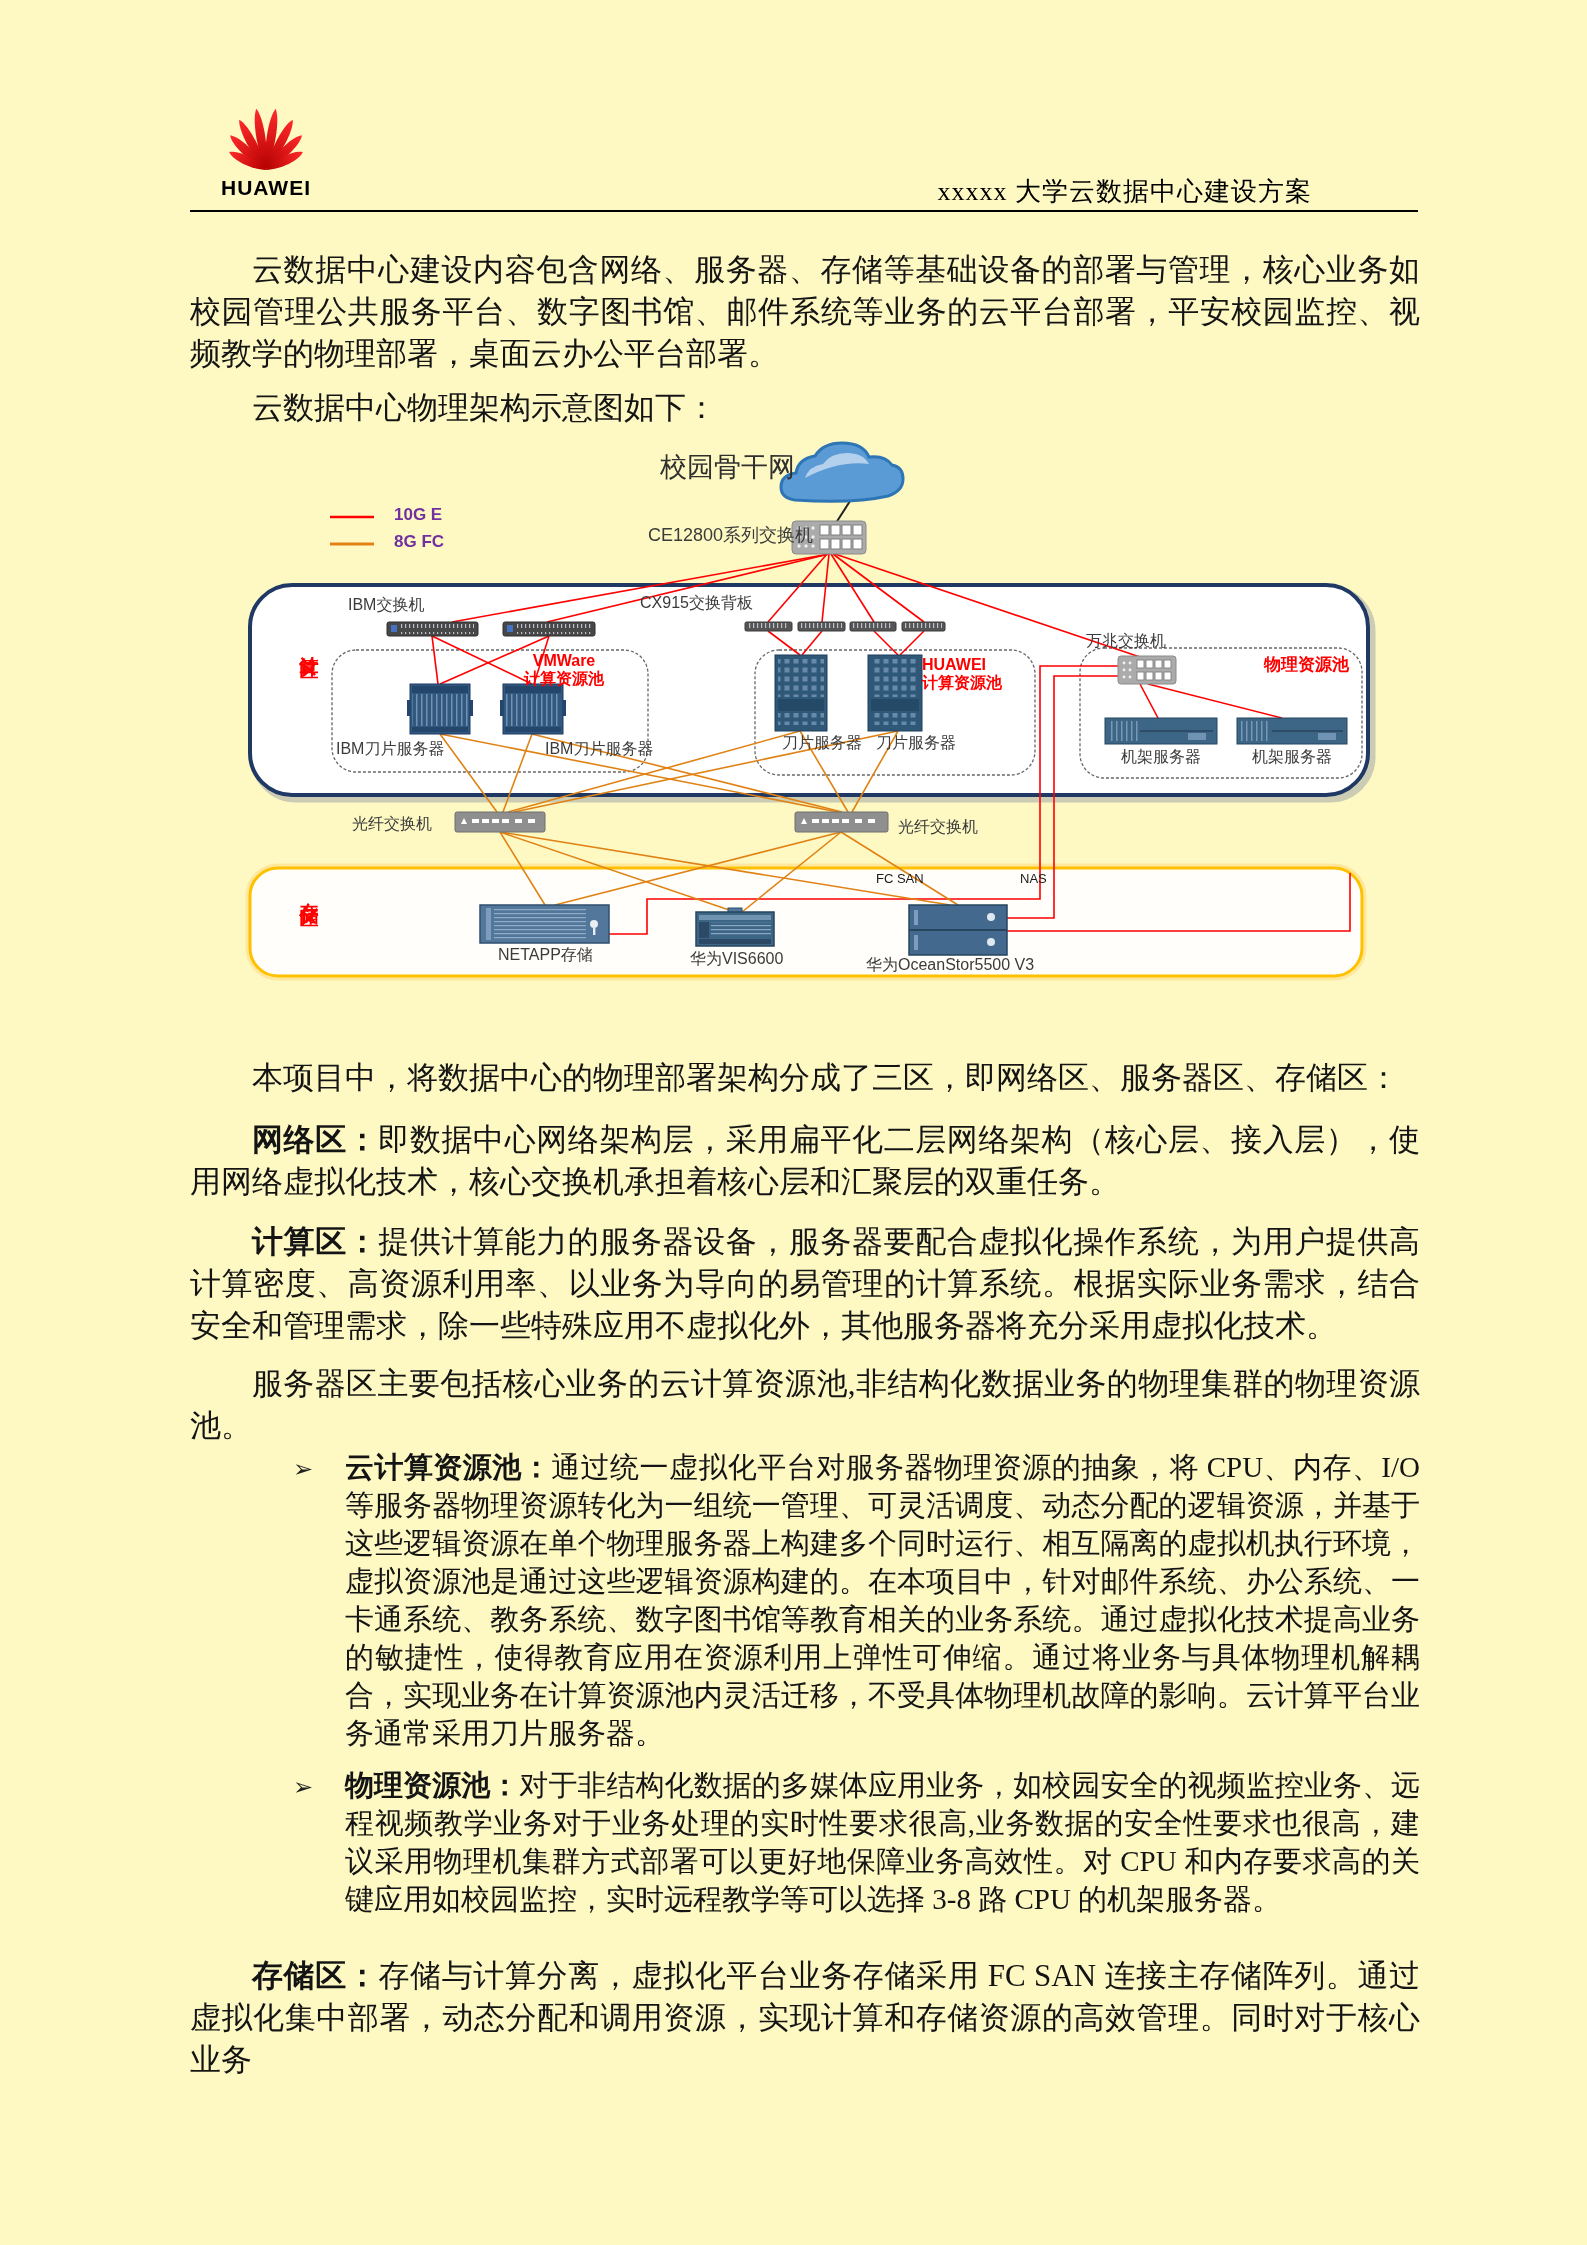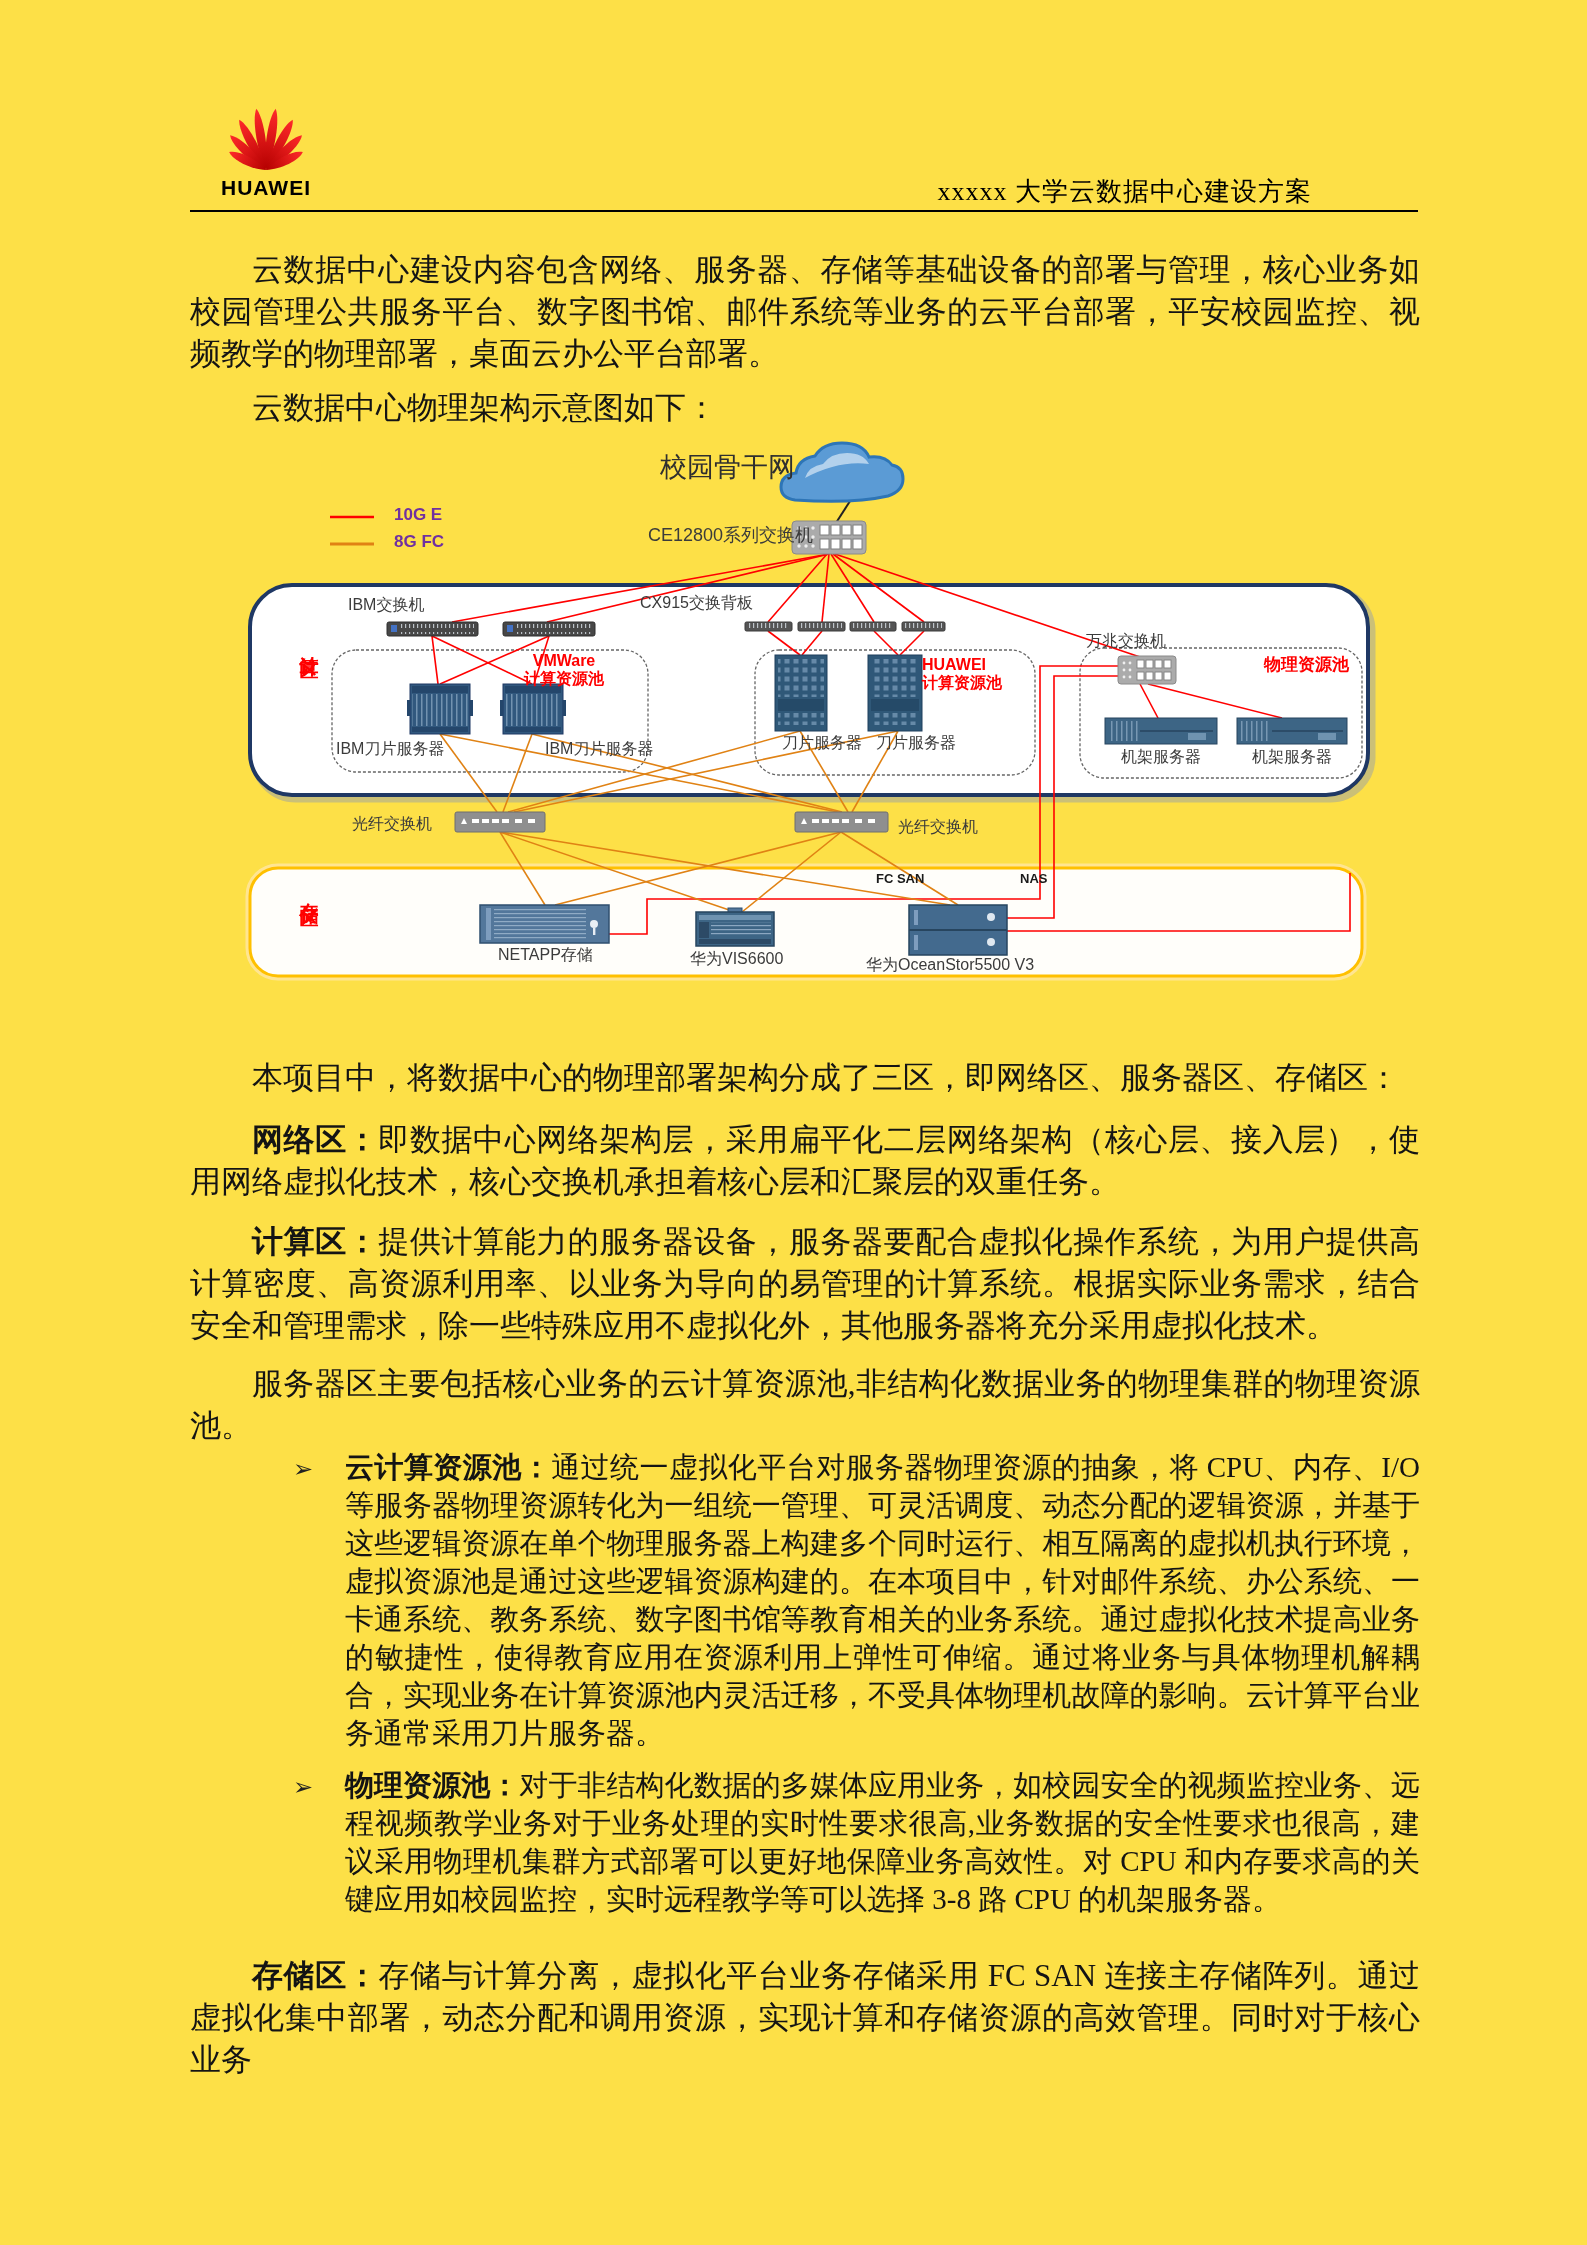--- a/index.html
+++ b/index.html
@@ -1,16 +1,16 @@
 <!DOCTYPE html>
 <html><head>
 <meta charset="utf-8">
 <style>
   html,body{margin:0;padding:0;background:#e8e8e8;}
-  #page{position:relative;width:1587px;height:2245px;background:#fde047;overflow:hidden;
+  #page{position:relative;width:1587px;height:2245px;background:#fef9c3;overflow:hidden;
         font-family:"Liberation Serif",serif;color:#141414;}
   
   .hdr-title{position:absolute;left:800px;top:174px;width:512px;text-align:right;
              font-size:26px;letter-spacing:1px;color:#000;}
   .hdr-rule{position:absolute;left:190px;top:210px;width:1228px;height:2px;background:#000;}
   .logo-wrap{position:absolute;left:214px;top:78px;width:104px;height:126px;}
   .logo-text{position:absolute;left:214px;top:176px;width:104px;text-align:center;
              font-family:"Liberation Sans",sans-serif;font-weight:bold;font-size:21px;
              letter-spacing:1px;color:#000;}
   
@@ -22,21 +22,21 @@
   .bullet b{font-weight:bold;}
   .bullet .marker{position:absolute;left:-52px;top:2px;font-size:24px;text-indent:0;
           font-family:"DejaVu Sans",sans-serif;color:#222;}
   
   .dl{position:absolute;font-family:"Liberation Sans",sans-serif;color:#3b3b3b;
       white-space:nowrap;font-size:16px;line-height:18px;}
   .dl.big{font-size:27px;color:#2f2f2f;}
   .dl.mid{font-size:18px;}
   .dl.red{color:#FF0000;font-weight:bold;}
   .dl.purple{color:#7030A0;font-weight:bold;font-size:17px;font-family:"Liberation Sans",sans-serif;}
-  .dl.small-b{font-size:13px;font-weight:bold;color:#1a1a1a;}
+  .dl.small-b{font-size:13px;font-weight:normal;color:#1a1a1a;}
   .dl.vert{writing-mode:vertical-rl;text-orientation:upright;letter-spacing:3px;
            color:#FF0000;font-size:19px;font-weight:bold;}
   svg.diagram{position:absolute;left:0;top:0;pointer-events:none;}
 </style>
 </head>
 <body>
 
 <div id="page">
 
   <div class="logo-wrap">

